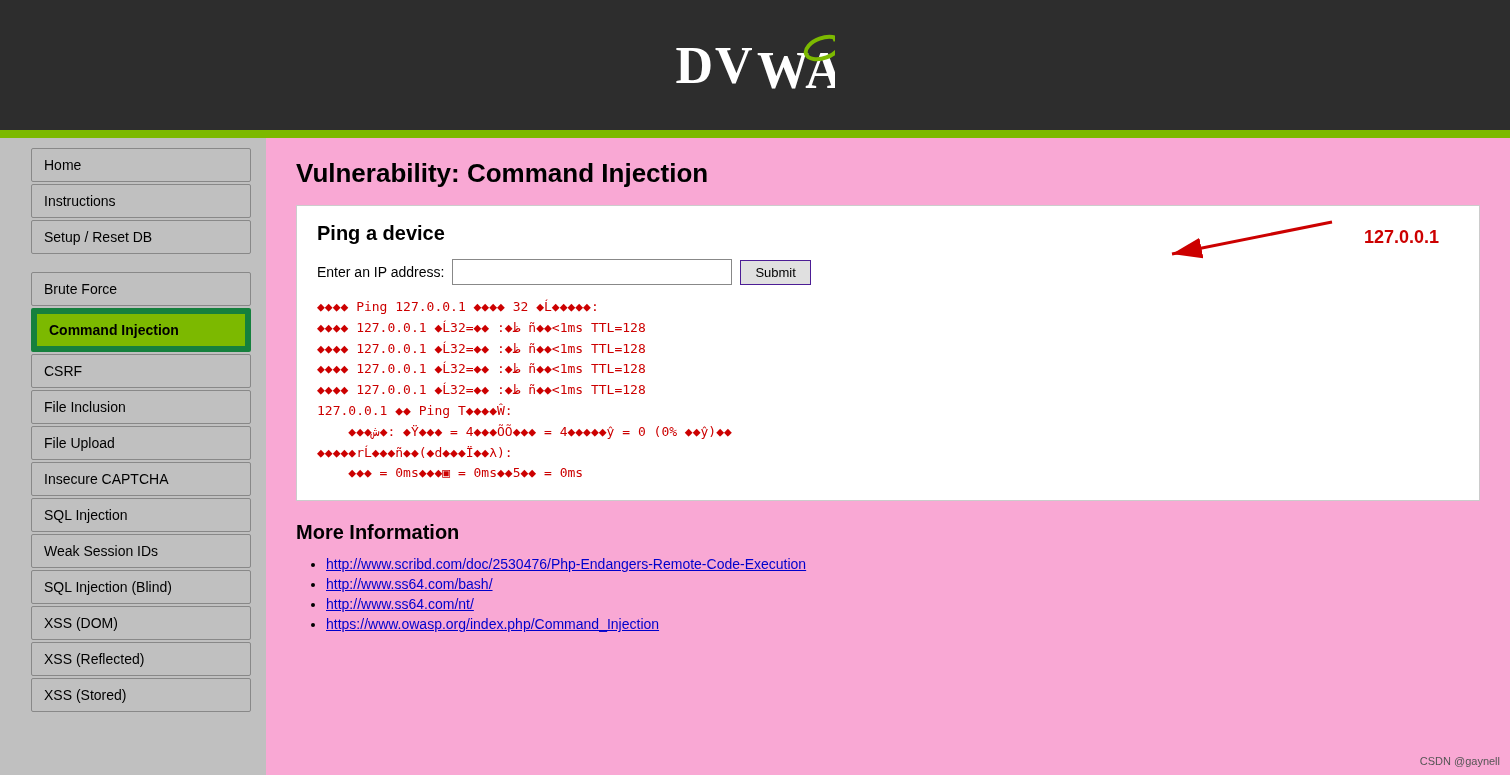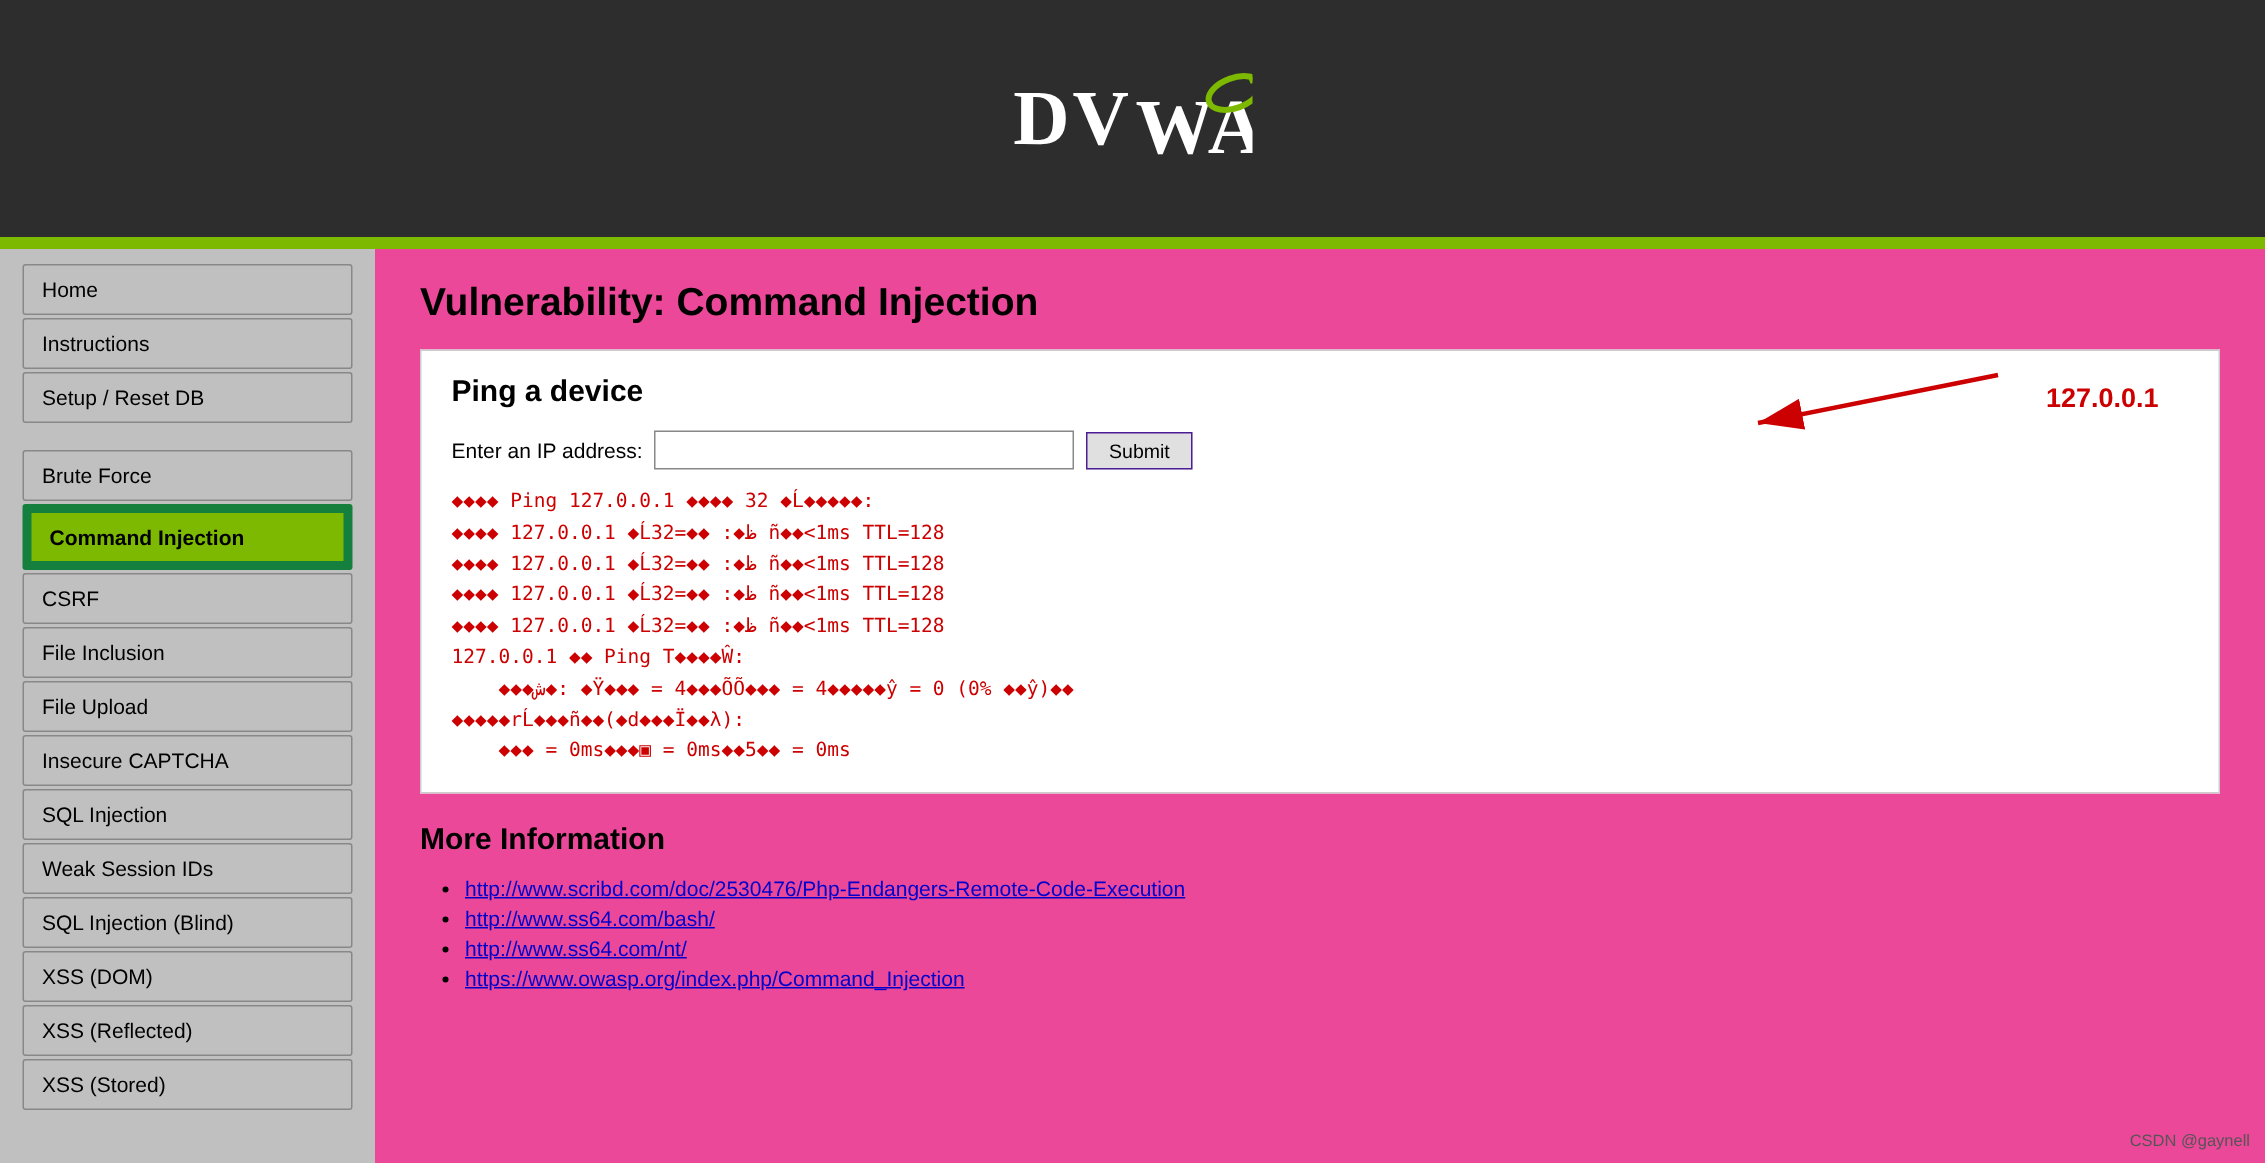--- a/index.html
+++ b/index.html
@@ -1,21 +1,21 @@
 <!DOCTYPE html>
 <html><head>
   <meta charset="utf-8">
   <style>
     * { margin: 0; padding: 0; box-sizing: border-box; }
     body { font-family: Arial, sans-serif; background: #c0c0c0; font-size: 14px; }
 
     
     #header {
       background: #2d2d2d;
-      height: 158px;
+      height: 130px;
       display: flex;
       align-items: center;
       justify-content: center;
     }
     .dvwa-logo {
       color: white;
       font-size: 52px;
       font-weight: bold;
       font-family: Georgia, serif;
       letter-spacing: 2px;
@@ -36,20 +36,21 @@
       display: flex;
       min-height: calc(100vh - 138px);
     }
 
     
     #sidebar {
       width: 250px;
       background: #c0c0c0;
       padding: 10px 15px;
       flex-shrink: 0;
+      margin-left: 16px;
     }
     .nav-group { margin-bottom: 8px; }
     .nav-item {
       display: block;
       background: #c0c0c0;
       border: 1px solid #888;
       padding: 8px 12px;
       margin-bottom: 2px;
       cursor: pointer;
       font-size: 14px;
@@ -61,21 +62,21 @@
       background: #7cb900;
       color: #000;
       font-weight: bold;
       border: 6px solid #15803d;
     }
     .nav-separator { height: 10px; }
 
     
     #main {
       flex: 1;
-      background: #ec4899;
+      background: #f9a8d4;
       padding: 20px 30px;
     }
 
     .page-title {
       font-size: 26px;
       font-weight: bold;
       margin-bottom: 16px;
       color: #000;
     }
 

